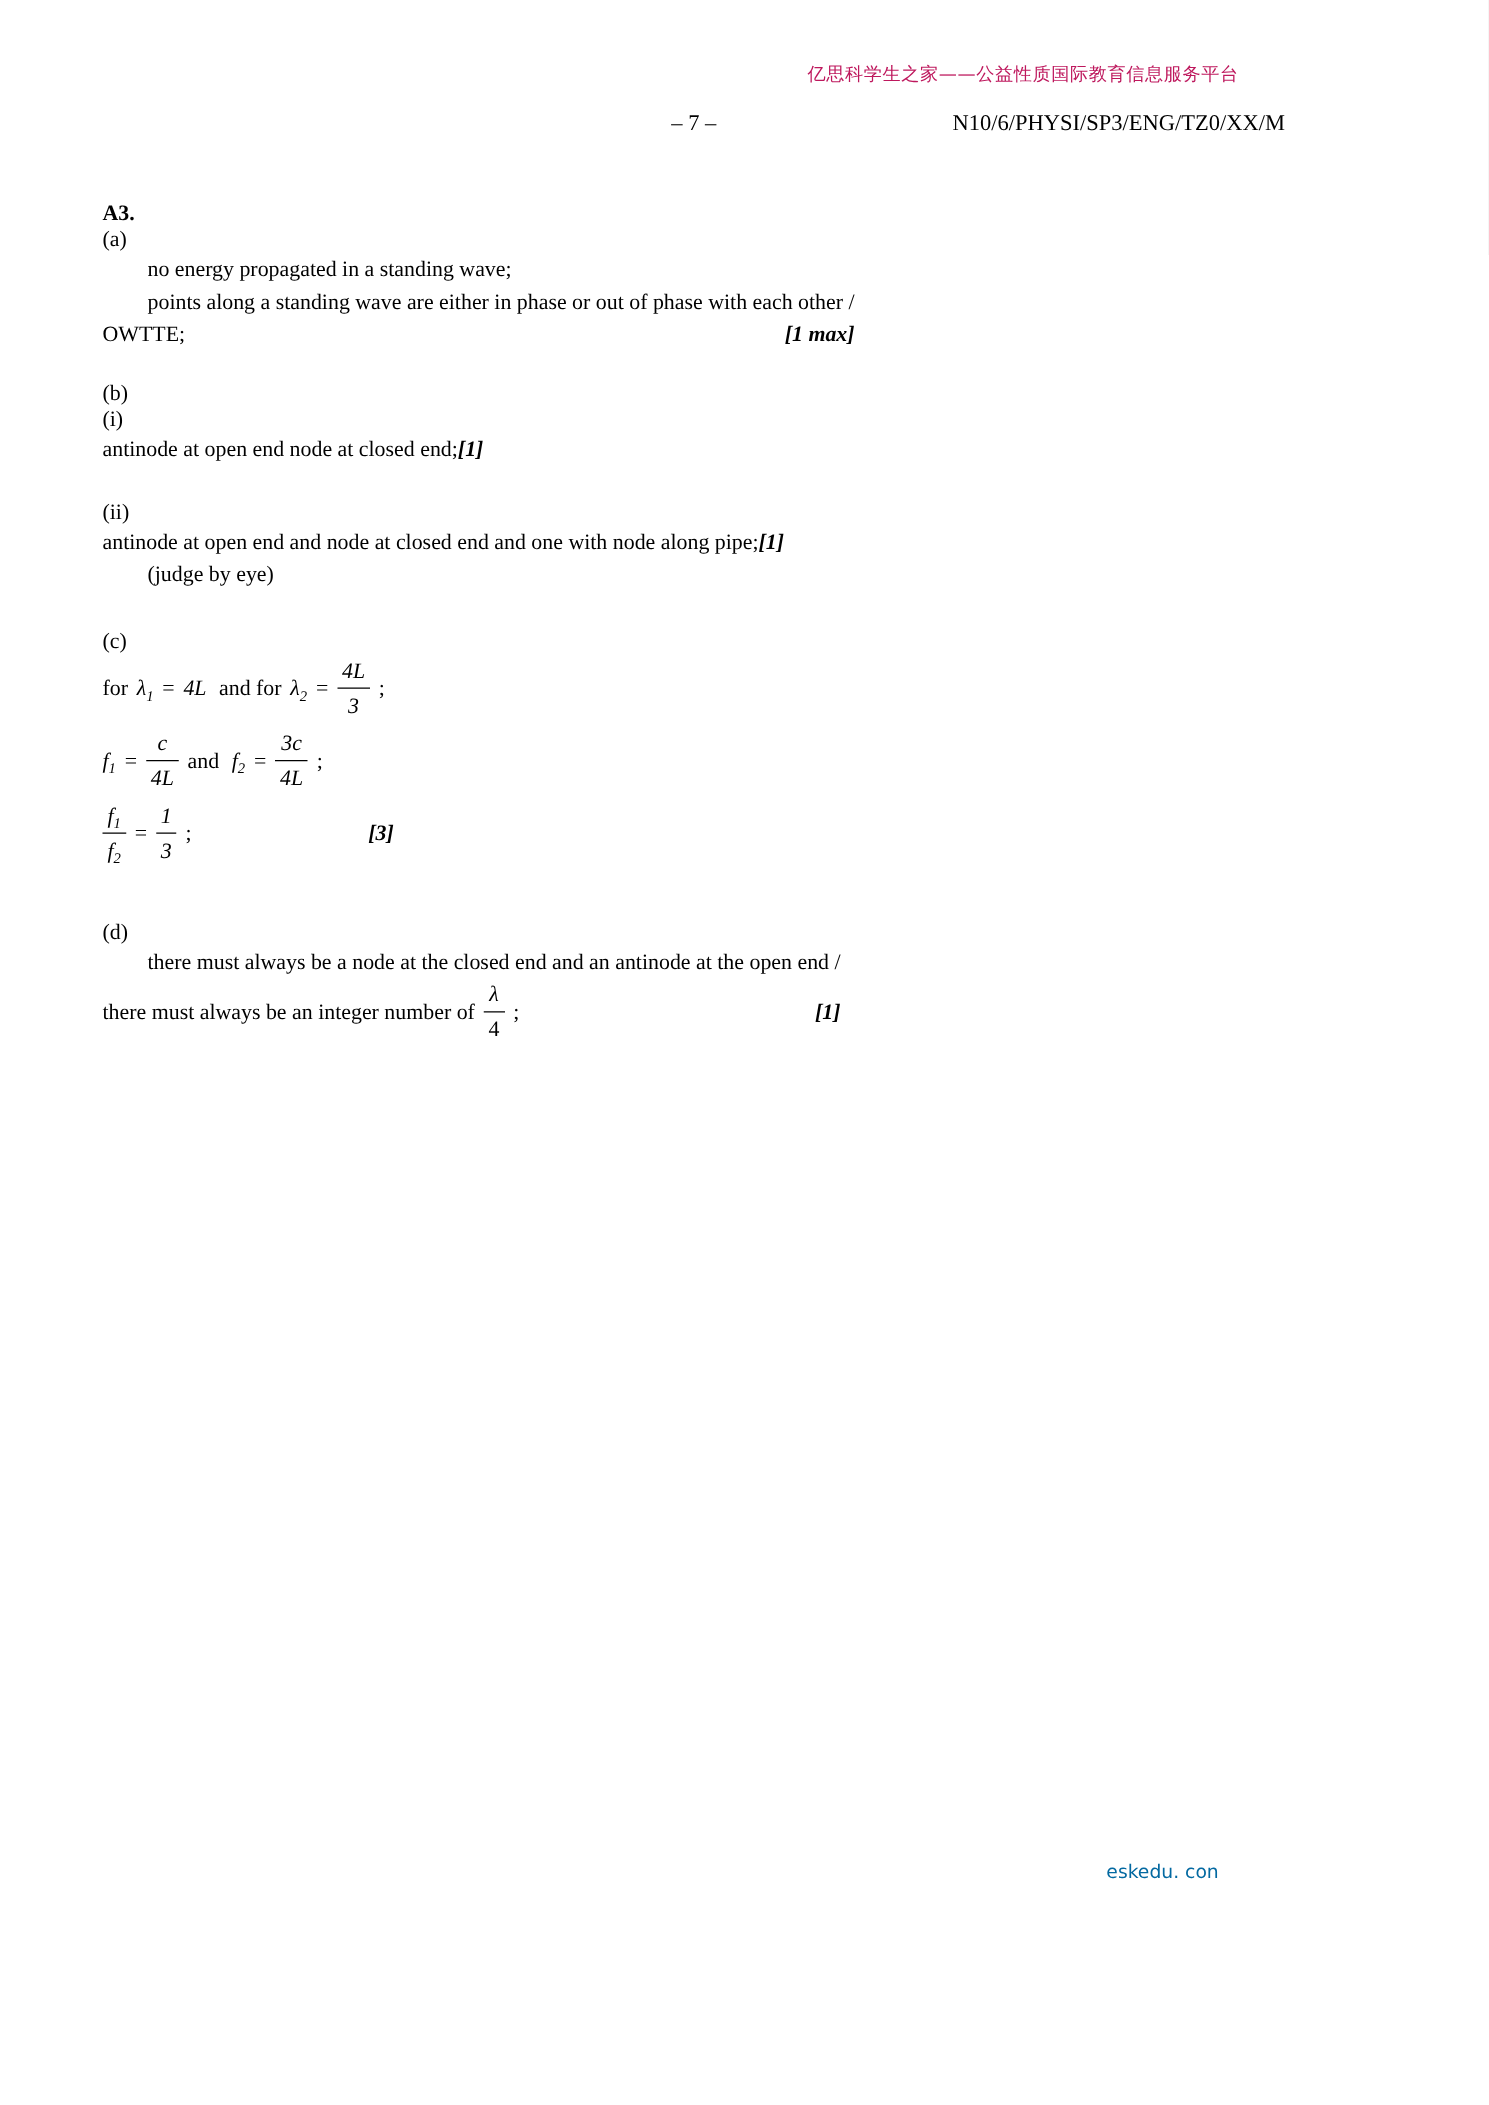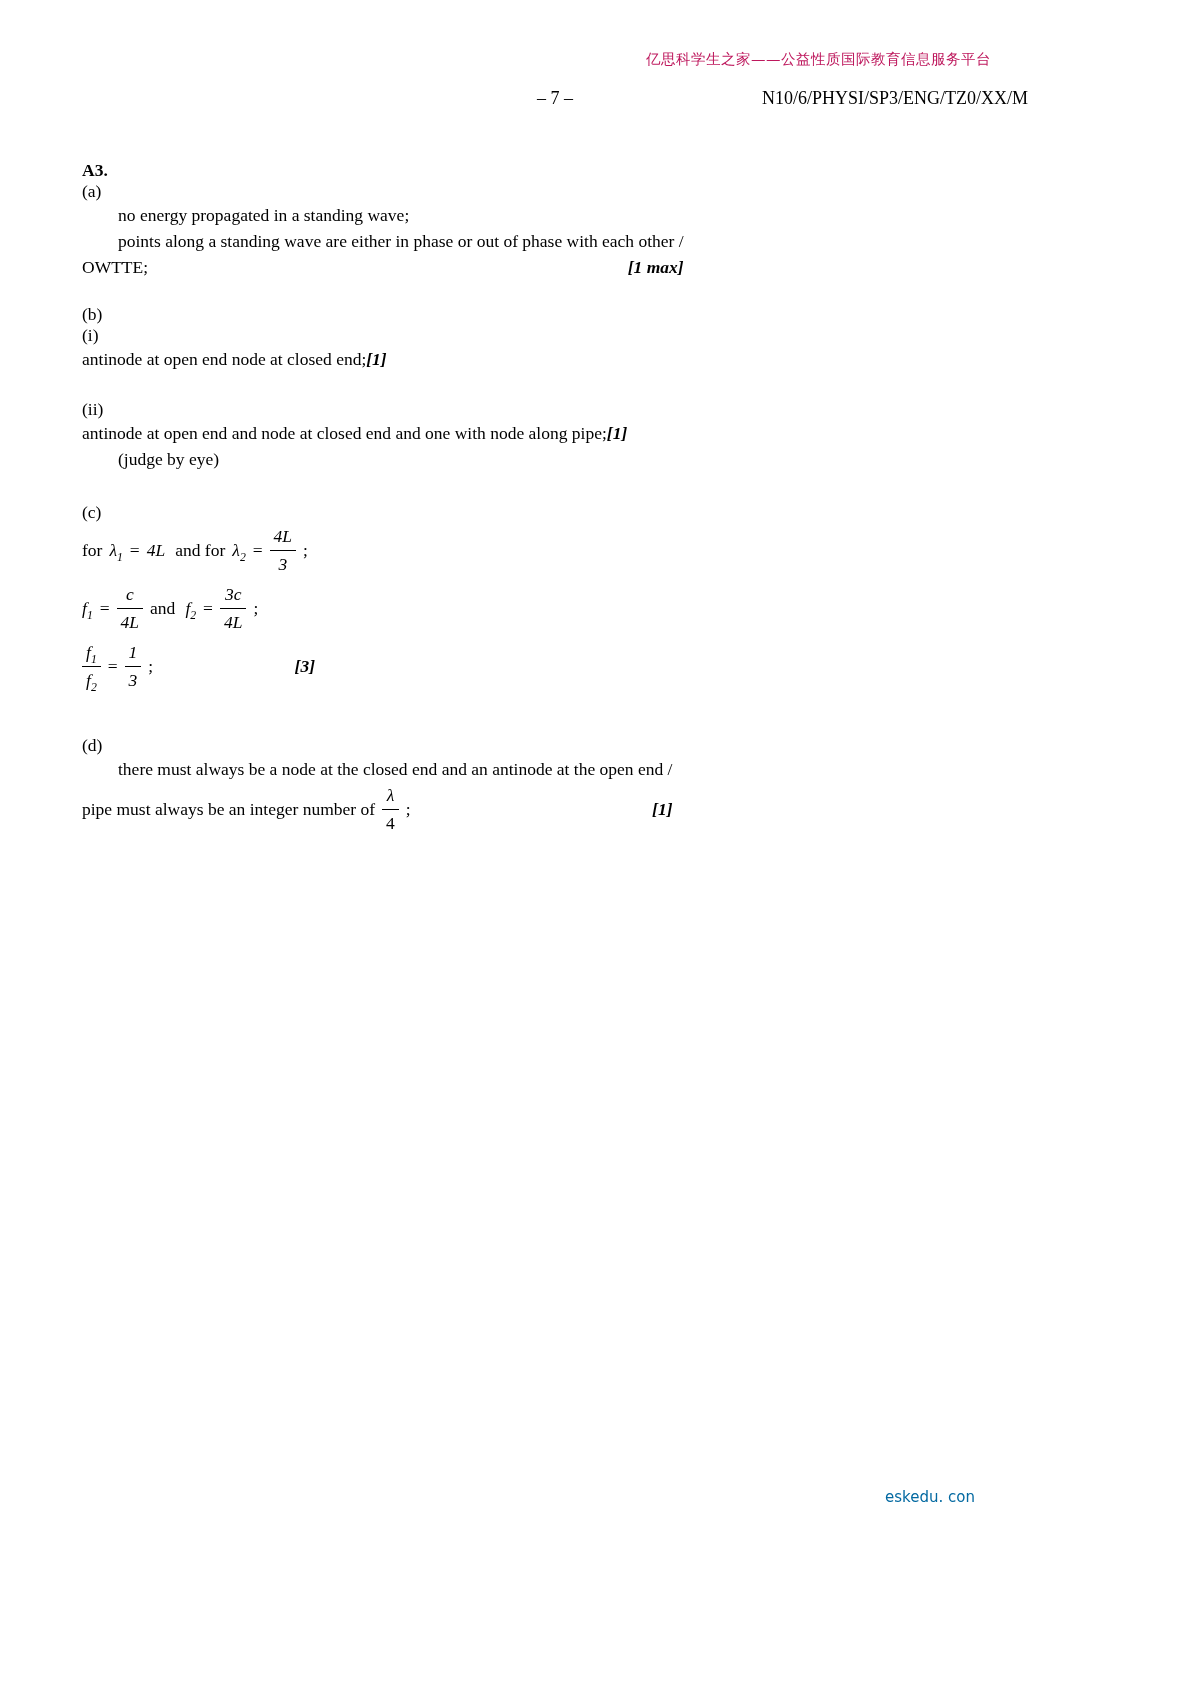--- a/index.html
+++ b/index.html
@@ -167,21 +167,21 @@
 
       </div>
     </div>
 
     <div class="row gap-d">
       <div class="c1"></div>
       <div class="c2">(d)</div>
       <div class="grow">
         <div class="line">there must always be a node at the closed end and an antinode at the open end /</div>
         <div class="mrow">
-          <span class="tk rm">pipe must always be an integer number of</span>
+          <span class="tk rm">there must always be an integer number of</span>
           <span class="tk frac math">
             <span class="fnum">λ</span>
             <span class="fden rm">4</span>
           </span>
           <span class="tk rm">;</span>
           <span class="sp"></span>
           <span class="mark">[1]</span>
         </div>
       </div>
     </div>

